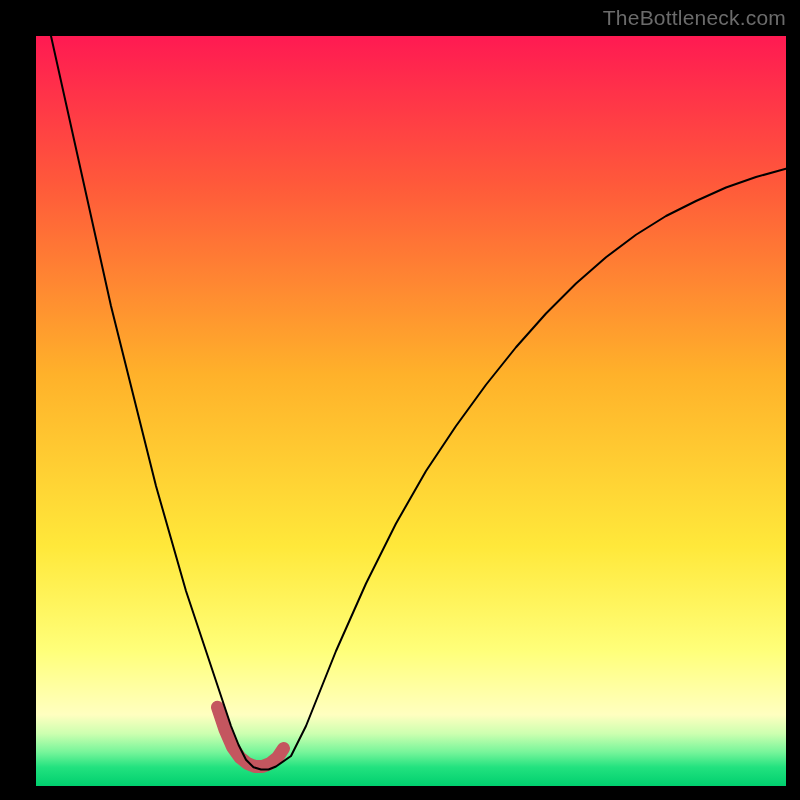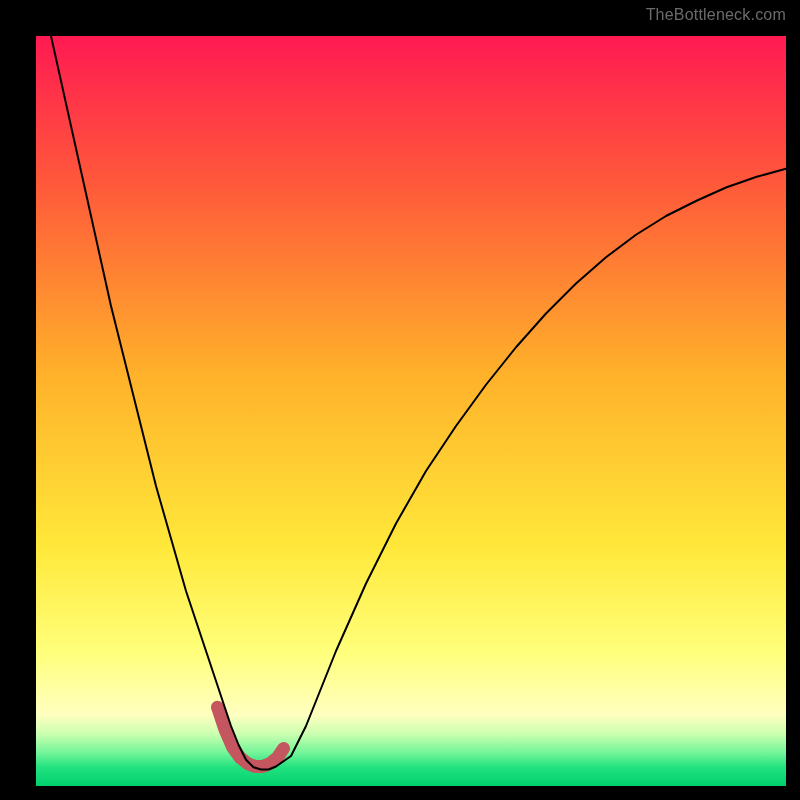--- a/index.html
+++ b/index.html
@@ -24,21 +24,21 @@
     left: 36px;
     top: 36px;
     width: 750px;
     height: 750px;
   }
   .watermark {
     position: absolute;
     top: 6px;
     right: 14px;
     color: #6b6b6b;
-    font-size: 16px;
+    font-size: 21px;
     font-weight: 500;
     letter-spacing: 0.2px;
   }
 </style>
 </head>
 <body>
 
 <div class="frame">
   <div class="watermark">TheBottleneck.com</div>
   <svg class="plot" viewBox="0 0 750 750" preserveAspectRatio="none">

